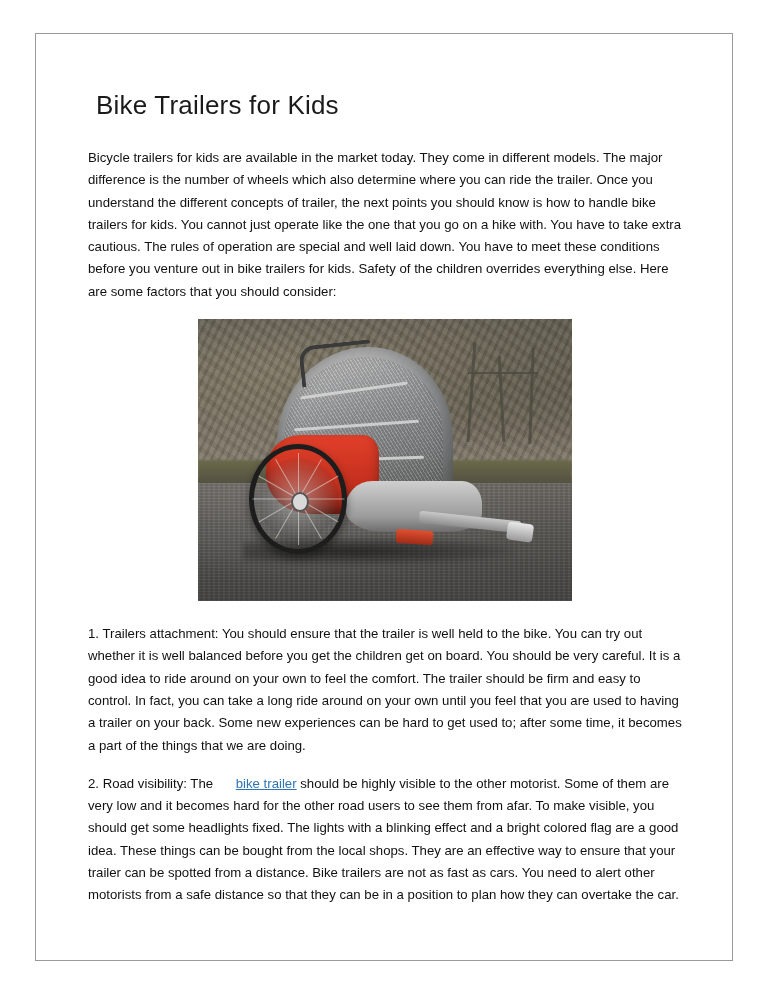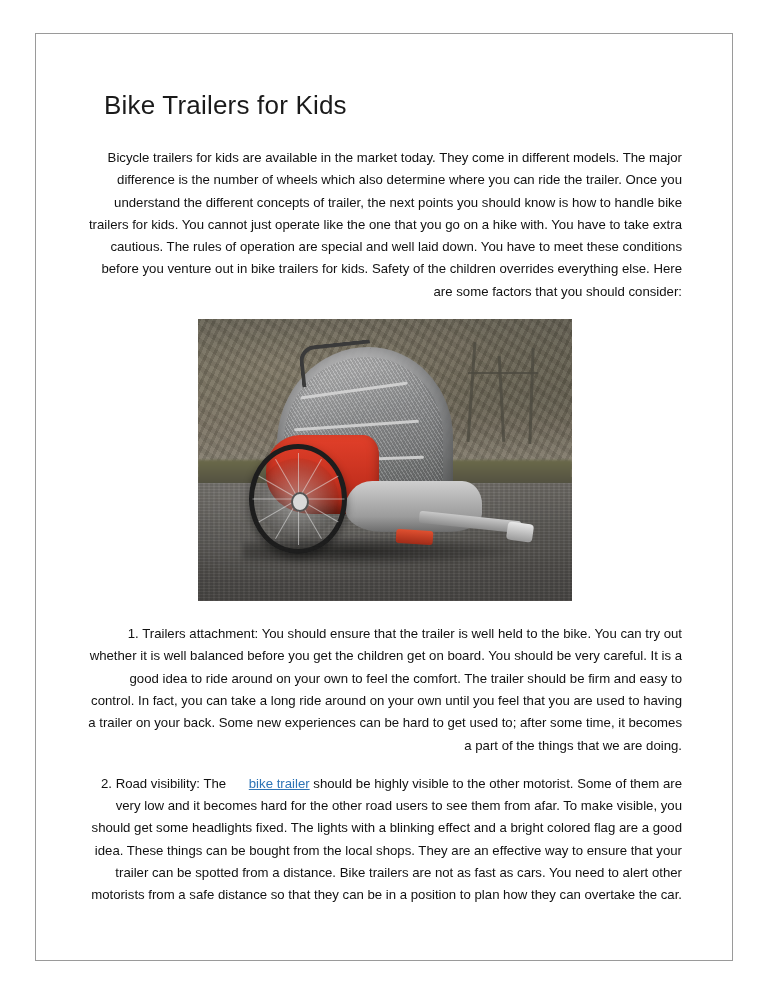--- a/index.html
+++ b/index.html
@@ -30,28 +30,28 @@
     top: 55px;
     width: 594px;
   }
   h1.doc-title {
     font-family: "Liberation Sans", sans-serif;
     font-size: 26px;
     font-weight: normal;
     line-height: 32px;
     letter-spacing: 0.2px;
     color: #1a1a1a;
-    margin: 0 0 26px 16px;
+    margin: 0 0 26px 8px;
   }
   p.para {
     font-size: 13.2px;
     line-height: 22.3px;
     color: #111111;
     margin: 0 0 16px 0;
-    text-align: right;
+    text-align: left;
   }
   .figure {
     margin: 14px 0 22px 0;
     display: flex;
     justify-content: center;
   }
   .photo {
     position: relative;
     width: 374px;
     height: 282px;

